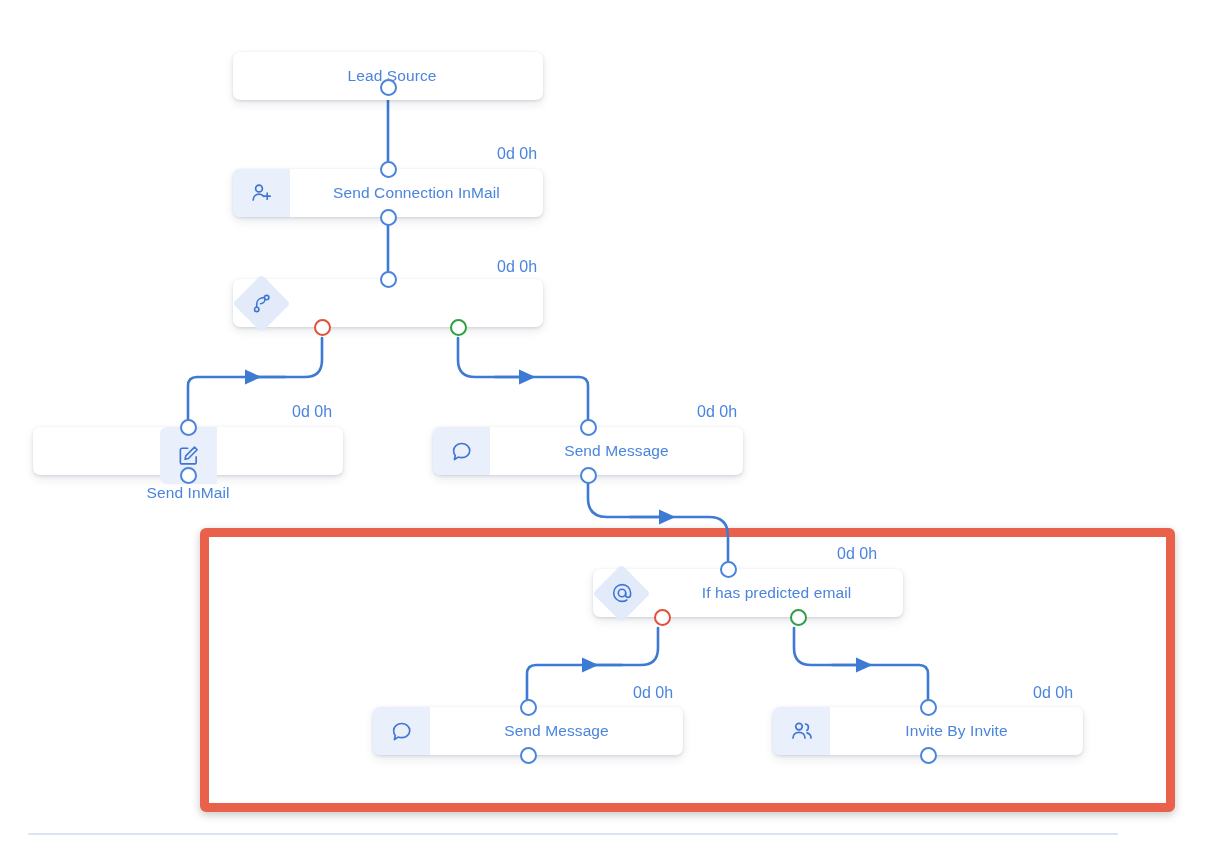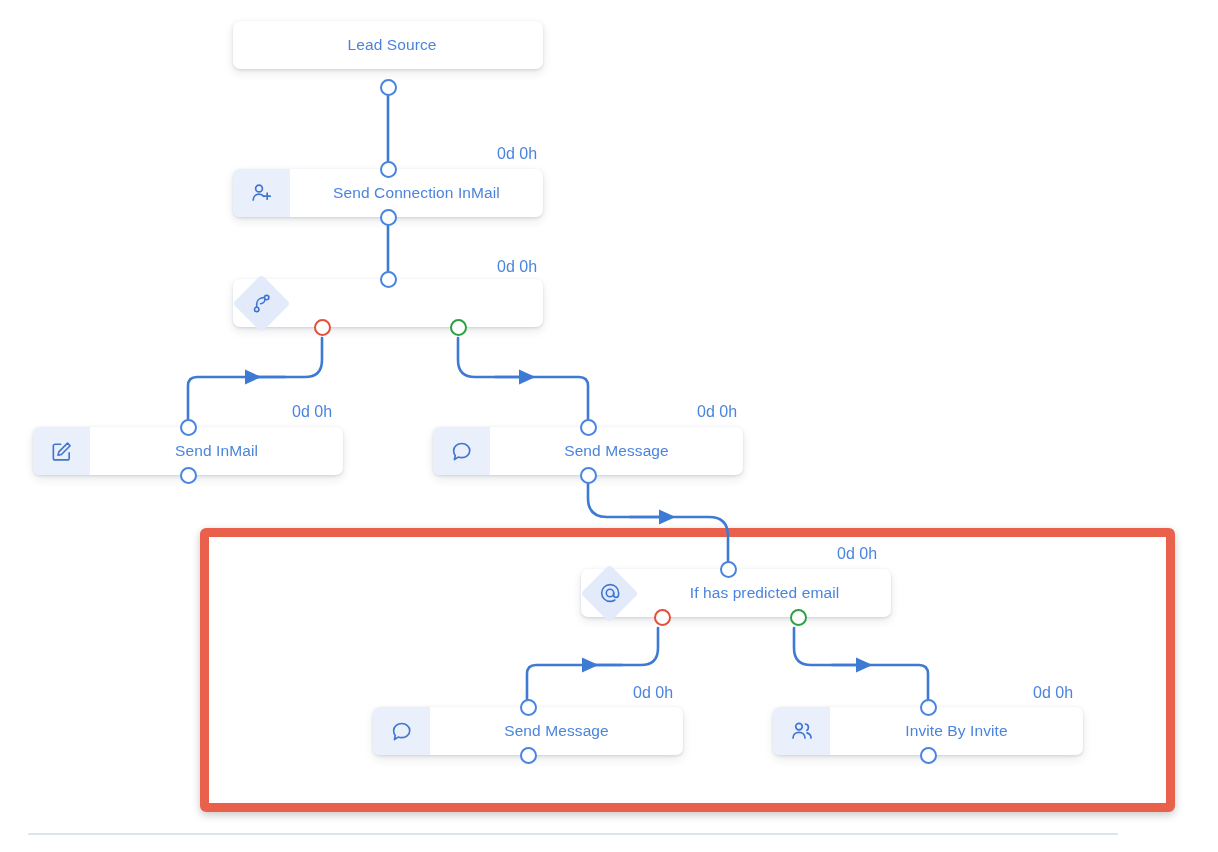--- a/index.html
+++ b/index.html
@@ -161,21 +161,21 @@
       <path d="M 630 517 L 667 517" marker-end="url(#arrow-r)" stroke-width="2.6"></path>
 
       <path d="M 658 628 L 658 648 Q 658 665 641 665 L 536 665 Q 527 665 527 674 L 527 699"></path>
       <path d="M 622 665 L 590 665" marker-end="url(#arrow-l)" stroke-width="2.6"></path>
 
       <path d="M 794 628 L 794 648 Q 794 665 811 665 L 919 665 Q 928 665 928 674 L 928 699"></path>
       <path d="M 832 665 L 864 665" marker-end="url(#arrow-r)" stroke-width="2.6"></path>
     </g>
   </svg>
 
-  <div class="node plain" id="node-lead-source" style="left: 233px; top: 21px; width: 310px; height: 48px; align-items: center;">
+  <div class="node plain" id="node-lead-source" style="left: 233px; top: 52px; width: 310px; height: 48px; align-items: center;">
     <span class="node-label">Lead Source</span>
   </div>
 
   <div class="node" id="node-send-connection-request" style="left: 233px; top: 169px; width: 310px; height: 48px;">
     <span class="node-icon">
       <svg width="24" height="24" viewBox="0 0 24 24" fill="none" stroke="#3f76d4" stroke-width="1.7" stroke-linecap="round" stroke-linejoin="round">
         <circle cx="9" cy="7.5" r="3.4"></circle>
         <path d="M 3.2 19 C 3.2 15.4 5.8 13.2 9 13.2 C 11 13.2 12.7 14 13.8 15.4"></path>
         <path d="M 17.2 12.2 L 17.2 18.2 M 14.2 15.2 L 20.2 15.2"></path>
       </svg>
@@ -189,40 +189,40 @@
         <svg width="23" height="23" viewBox="0 0 24 24" fill="none" stroke="#3f76d4" stroke-width="1.7" stroke-linecap="round" stroke-linejoin="round">
           <circle cx="7" cy="18.2" r="2.3"></circle>
           <circle cx="17.4" cy="5.8" r="2.3"></circle>
           <path d="M 7 15.9 L 7 12.5 C 7 8.6 10.2 6.2 14 5.9"></path>
           <path d="M 15.6 7.6 C 15.6 10.4 13.4 12.2 11 12.2"></path>
         </svg>
       </span>
     </span>
   </div>
 
-  <div class="node" id="node-send-inmail" style="left: 33px; top: 427px; width: 310px; height: 48px;">
+  <div class="node" id="node-send-inmail" style="left: 33px; top: 427px; width: 310px; height: 48px; flex-direction: column;">
     <span class="node-icon">
       <svg width="23" height="23" viewBox="0 0 24 24" fill="none" stroke="#3f76d4" stroke-width="1.7" stroke-linecap="round" stroke-linejoin="round">
         <path d="M 20 13.5 L 20 19 C 20 20 19.2 20.8 18.2 20.8 L 5.3 20.8 C 4.3 20.8 3.5 20 3.5 19 L 3.5 6.2 C 3.5 5.2 4.3 4.4 5.3 4.4 L 11.2 4.4"></path>
         <path d="M 18.3 3.3 L 21 6 L 11.9 15.1 L 8.4 15.9 L 9.2 12.4 Z"></path>
       </svg>
     </span>
     <span class="node-label">Send InMail</span>
   </div>
 
   <div class="node" id="node-send-message-1" style="left: 433px; top: 427px; width: 310px; height: 48px;">
     <span class="node-icon">
       <svg width="23" height="23" viewBox="0 0 24 24" fill="none" stroke="#3f76d4" stroke-width="1.7" stroke-linecap="round" stroke-linejoin="round">
         <path d="M 12.2 3.6 C 16.9 3.6 20.6 6.9 20.6 11 C 20.6 15.1 16.9 18.4 12.2 18.4 C 10.9 18.4 9.7 18.2 8.6 17.8 L 4.6 20.4 L 5.5 16.2 C 4.1 14.8 3.8 13 3.8 11 C 3.8 6.9 7.5 3.6 12.2 3.6 Z"></path>
       </svg>
     </span>
     <span class="node-label">Send Message</span>
   </div>
 
-  <div class="node" id="node-if-has-predicted-email" style="left: 581px; top: 569px; width: 310px; height: 48px;">
+  <div class="node" id="node-if-has-predicted-email" style="left: 593px; top: 569px; width: 310px; height: 48px;">
     <span class="node-icon diamond">
       <span class="glyph">
         <svg width="24" height="24" viewBox="0 0 24 24" fill="none" stroke="#3f76d4" stroke-width="1.6" stroke-linecap="round" stroke-linejoin="round">
           <circle cx="12" cy="12" r="3.7"></circle>
           <path d="M 15.7 12 L 15.7 13.9 C 15.7 15.4 16.8 16.4 18.1 16.4 C 19.5 16.4 20.6 15.3 20.6 13.6 L 20.6 12 C 20.6 7.3 16.9 3.6 12.2 3.6 C 7.5 3.6 3.7 7.3 3.7 12 C 3.7 16.7 7.5 20.4 12.2 20.4 C 14 20.4 15.6 19.9 16.9 19"></path>
         </svg>
       </span>
     </span>
     <span class="node-label">If has predicted email</span>
   </div>

